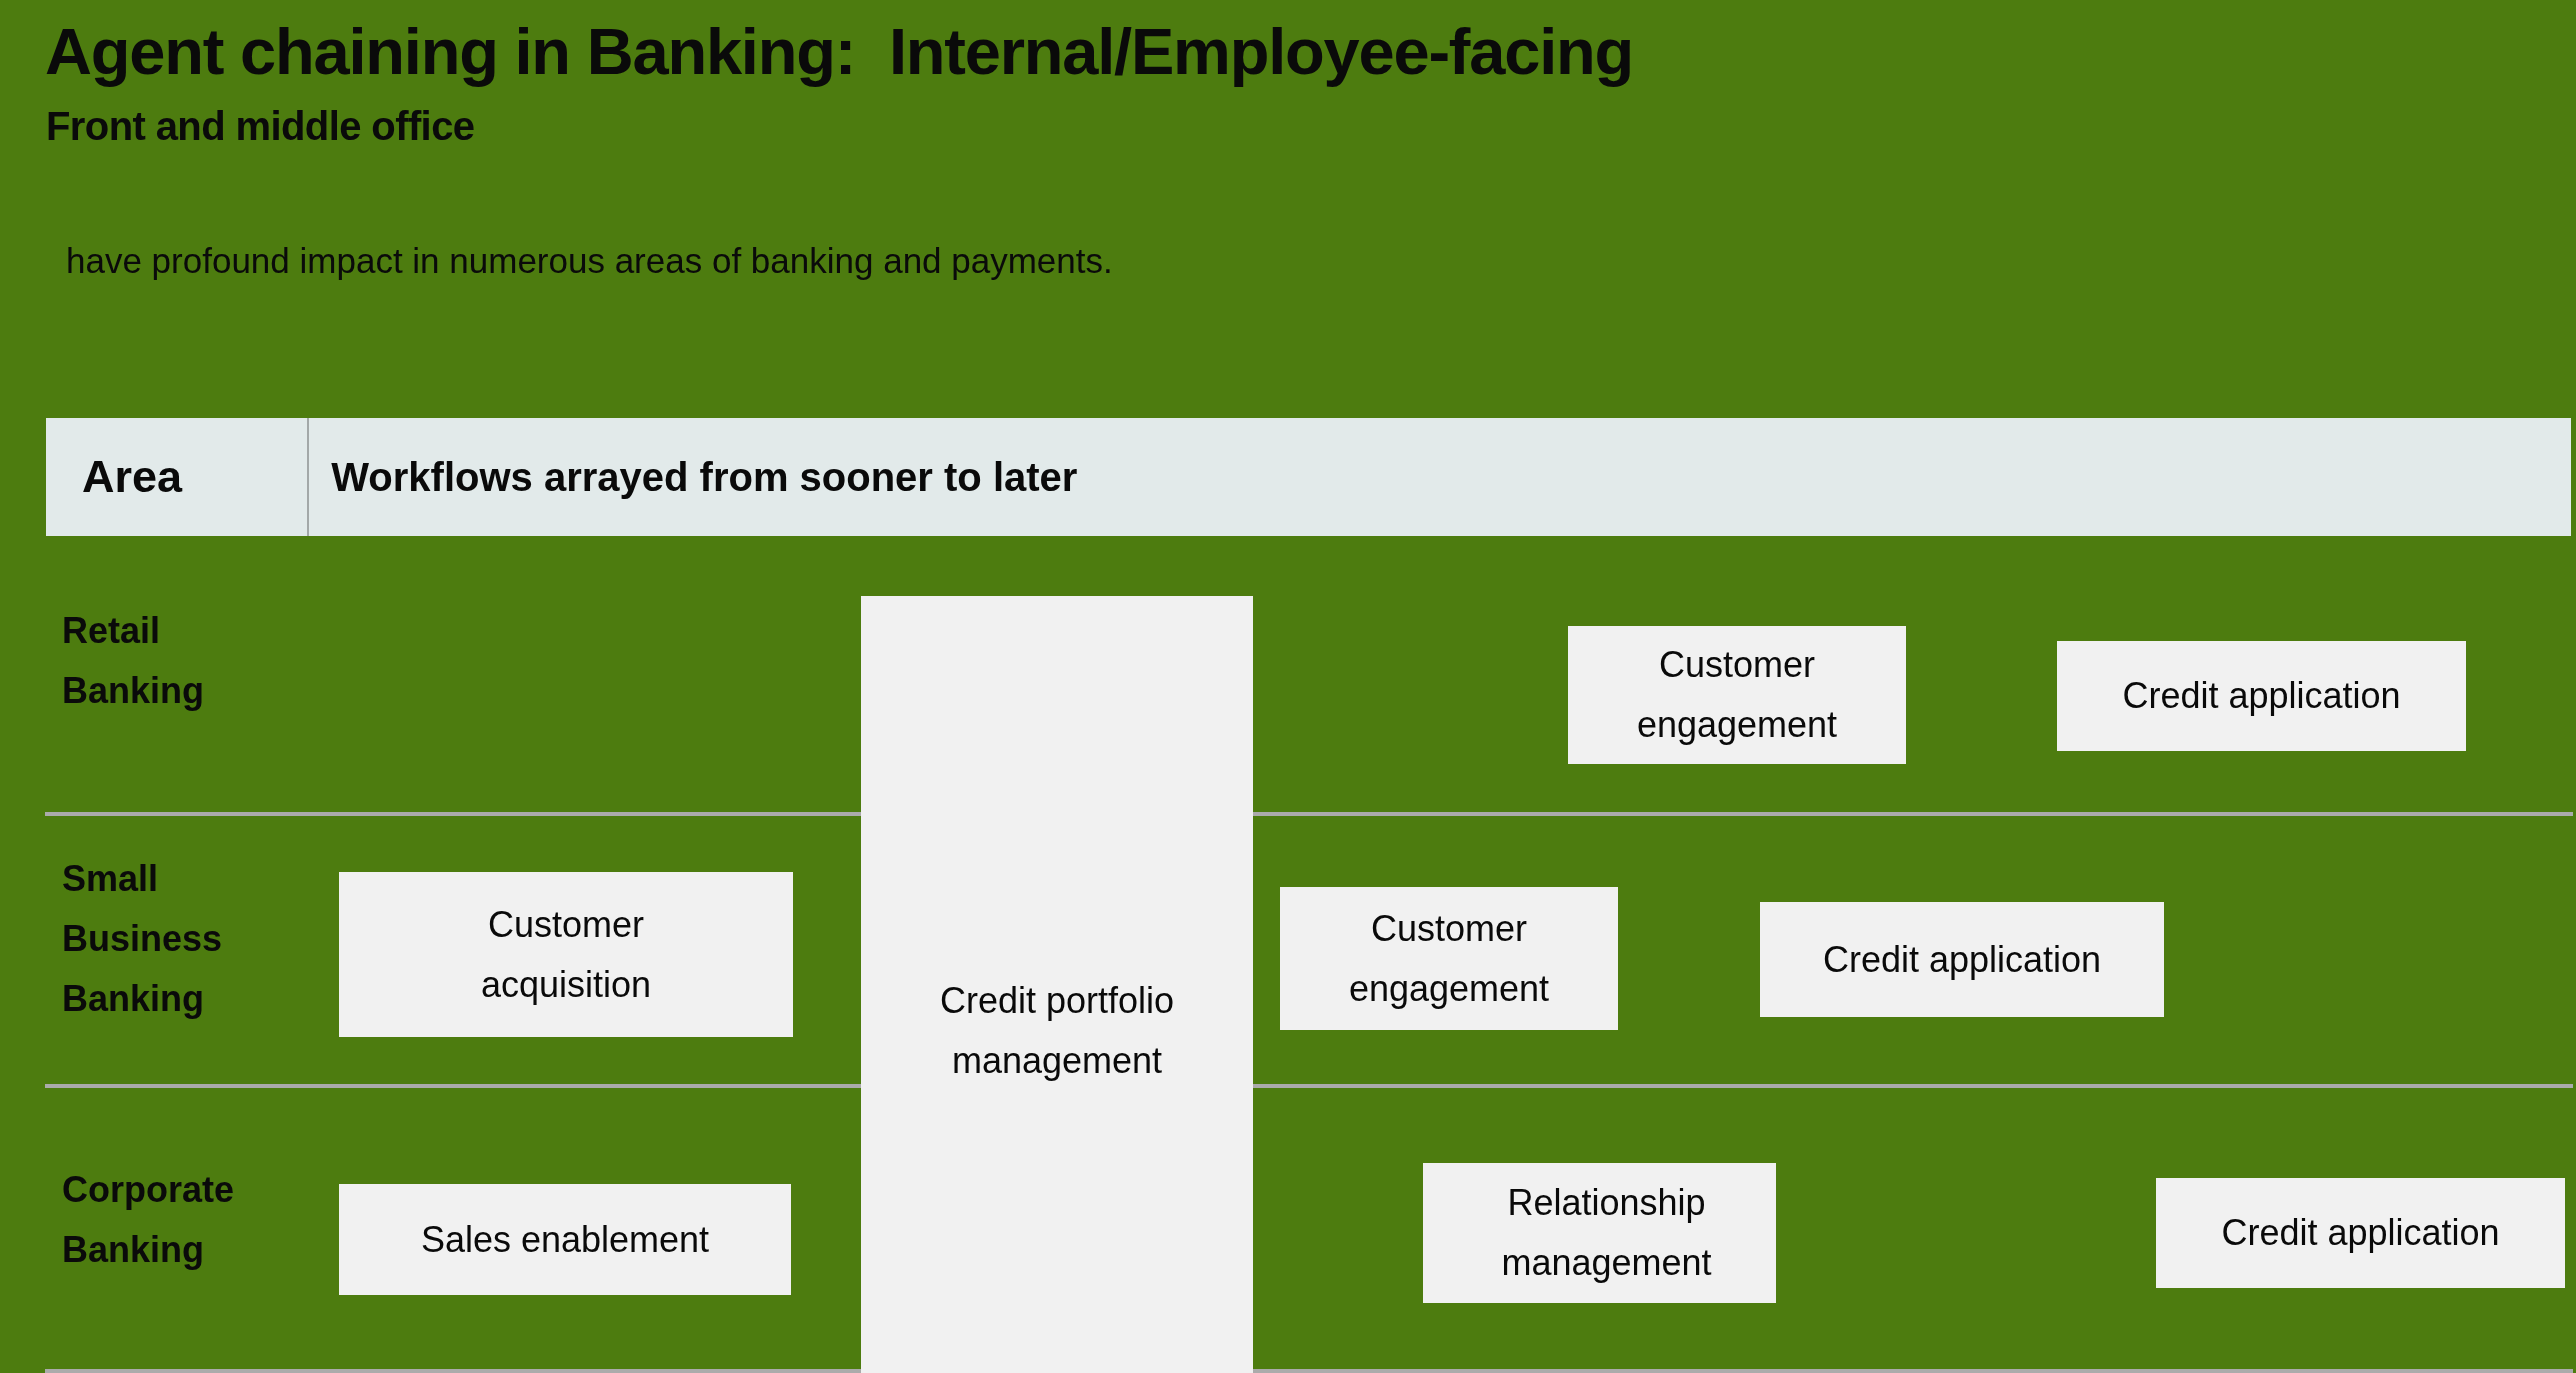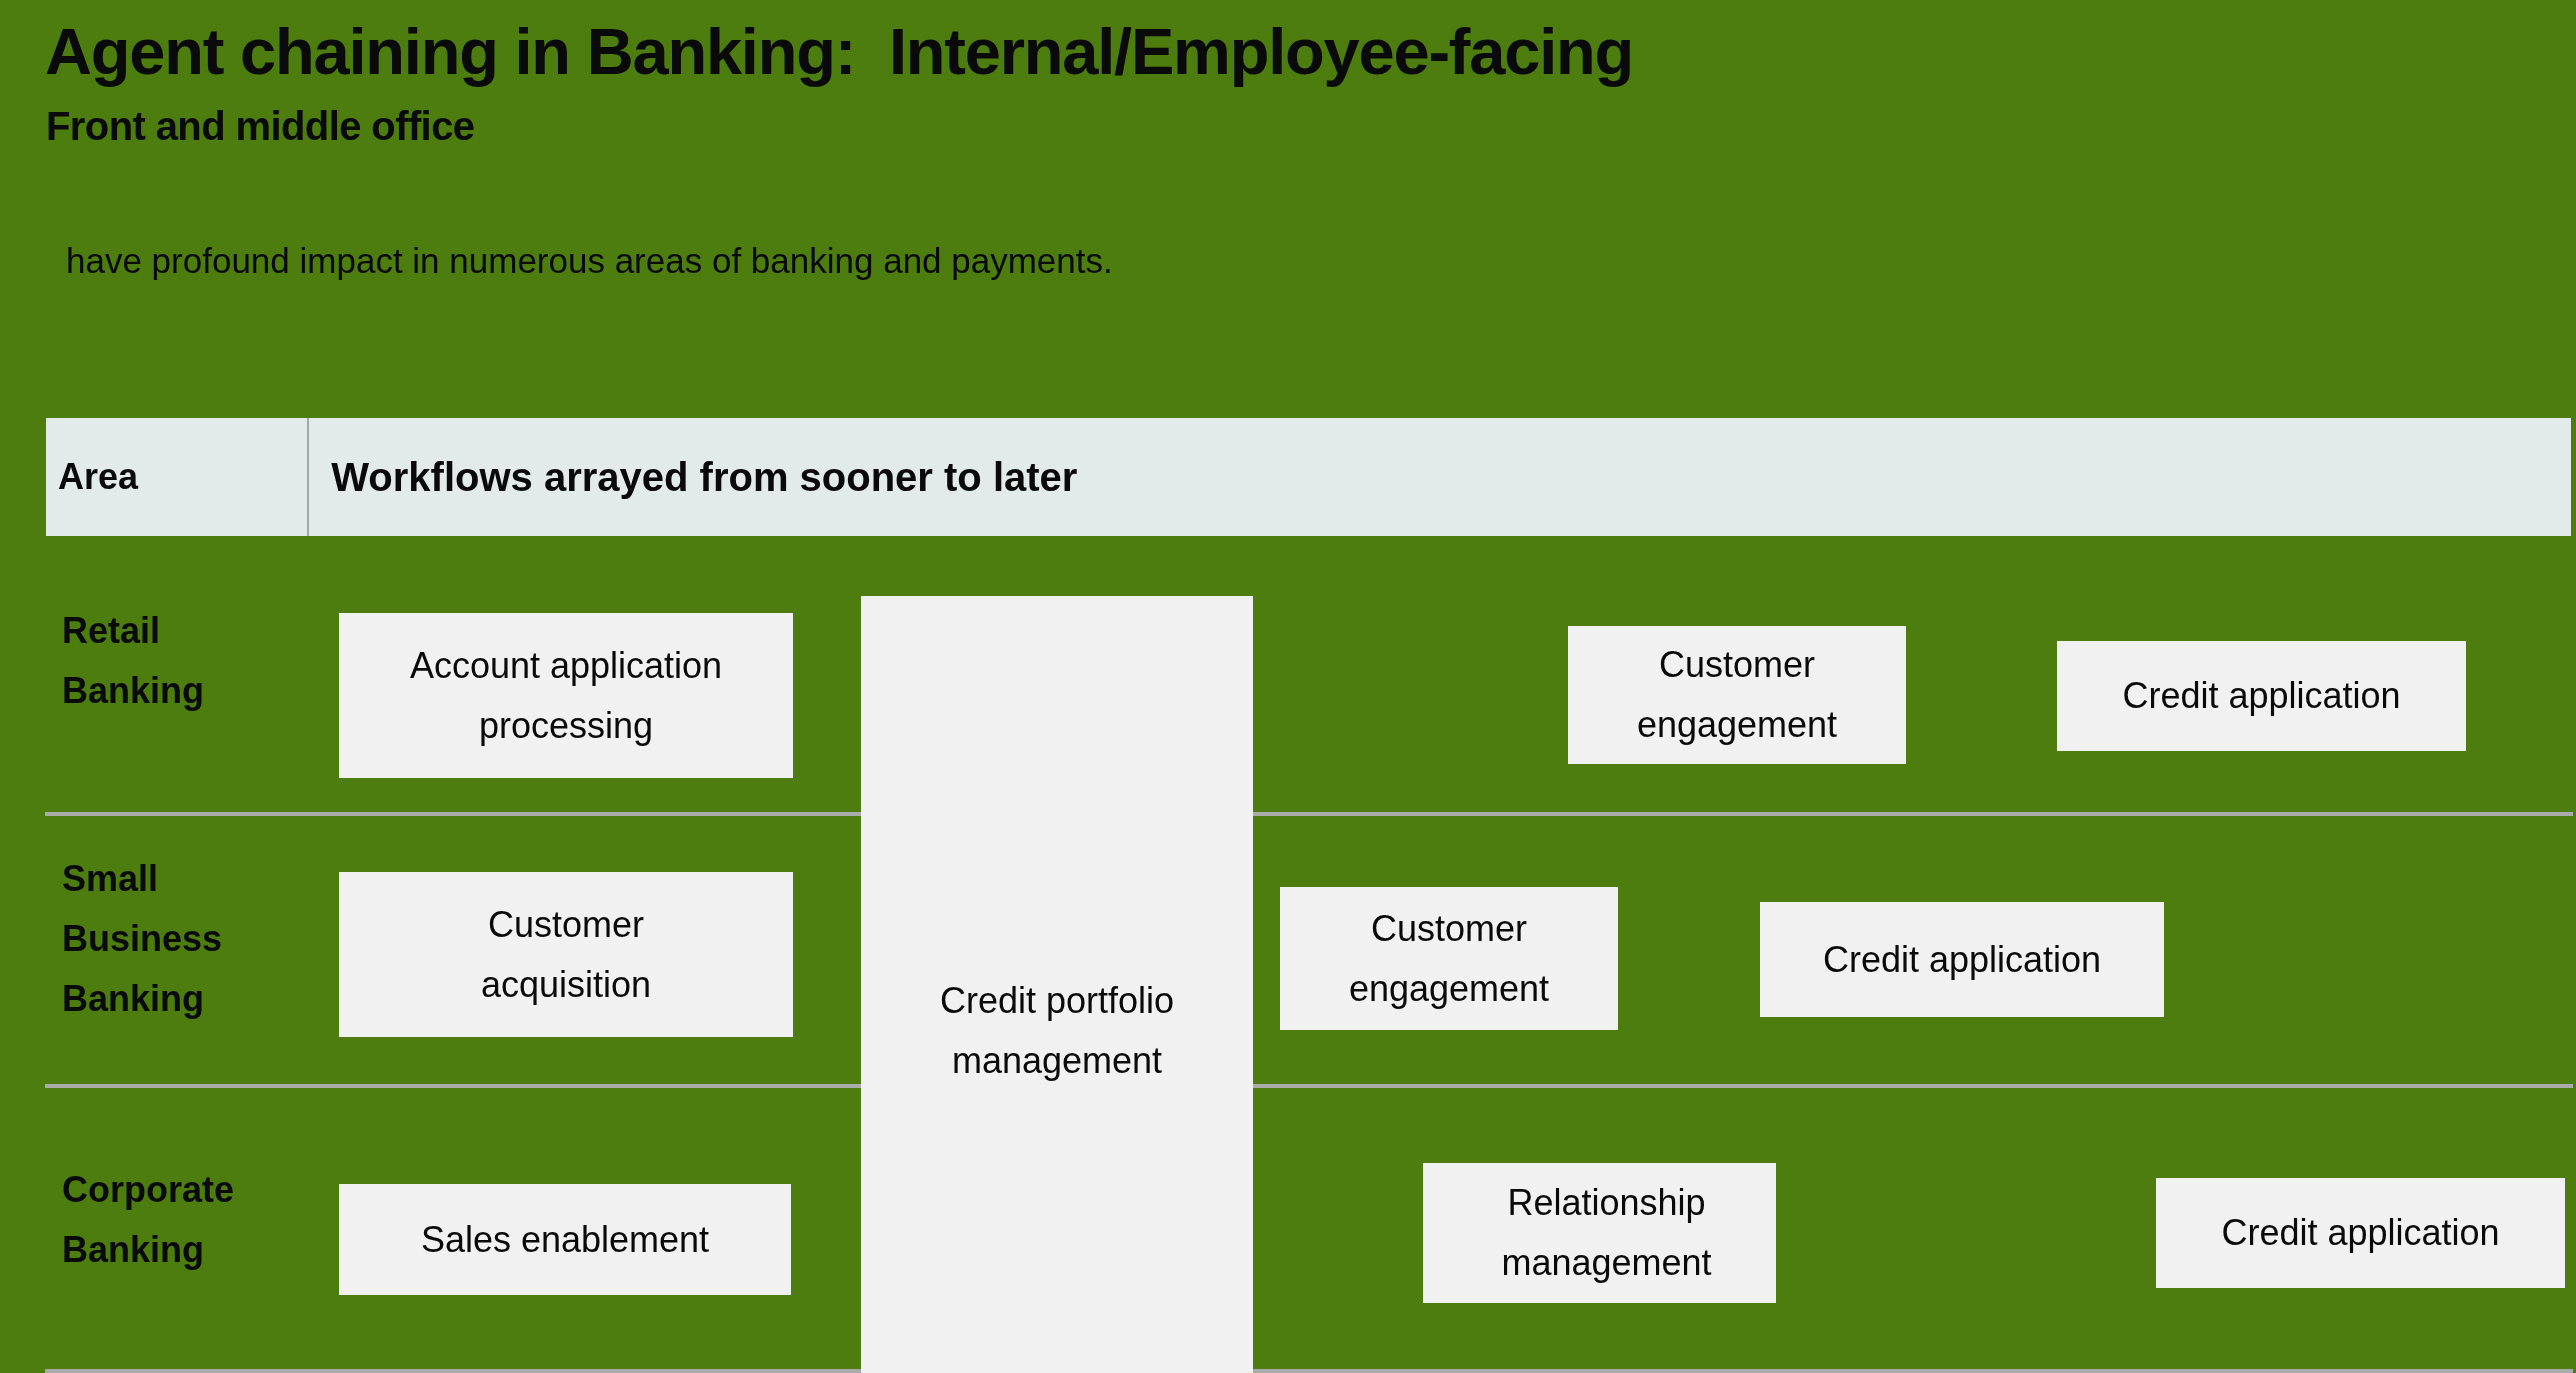--- a/index.html
+++ b/index.html
@@ -47,22 +47,22 @@
     height: 118px;
     background: #e2eaea;
     display: flex;
     align-items: center;
     box-sizing: border-box;
     z-index: 1;
   }
   .area-cell {
     box-sizing: border-box;
     width: 261px;
-    padding-left: 12px;
-    font-size: 36px;
+    padding-left: 36px;
+    font-size: 45px;
     font-weight: 700;
   }
   .v-divider {
     width: 1.9px;
     align-self: stretch;
     background: #a3a8a8;
   }
   .workflows-cell {
     padding-left: 22.4px;
     font-size: 40px;
@@ -146,23 +146,20 @@
   <div class="sep sep3"></div>
 
   <div class="row-label rl1">Retail Banking</div>
   <div class="row-label rl2">Small Business Banking</div>
   <div class="row-label rl3">Corporate Banking</div>
 
   <div class="wbox b-shared w520">
     <span>Credit portfolio management</span>
   </div>
 
-  <div class="wbox b-r1c1 w560">
-    <span>Account application processing</span>
-  </div>
   <div class="wbox b-r1c2 w360">
     <span>Customer engagement</span>
   </div>
   <div class="wbox b-r1c3">
     <span>Credit application</span>
   </div>
 
   <div class="wbox b-r2c1 w400">
     <span>Customer acquisition</span>
   </div>

